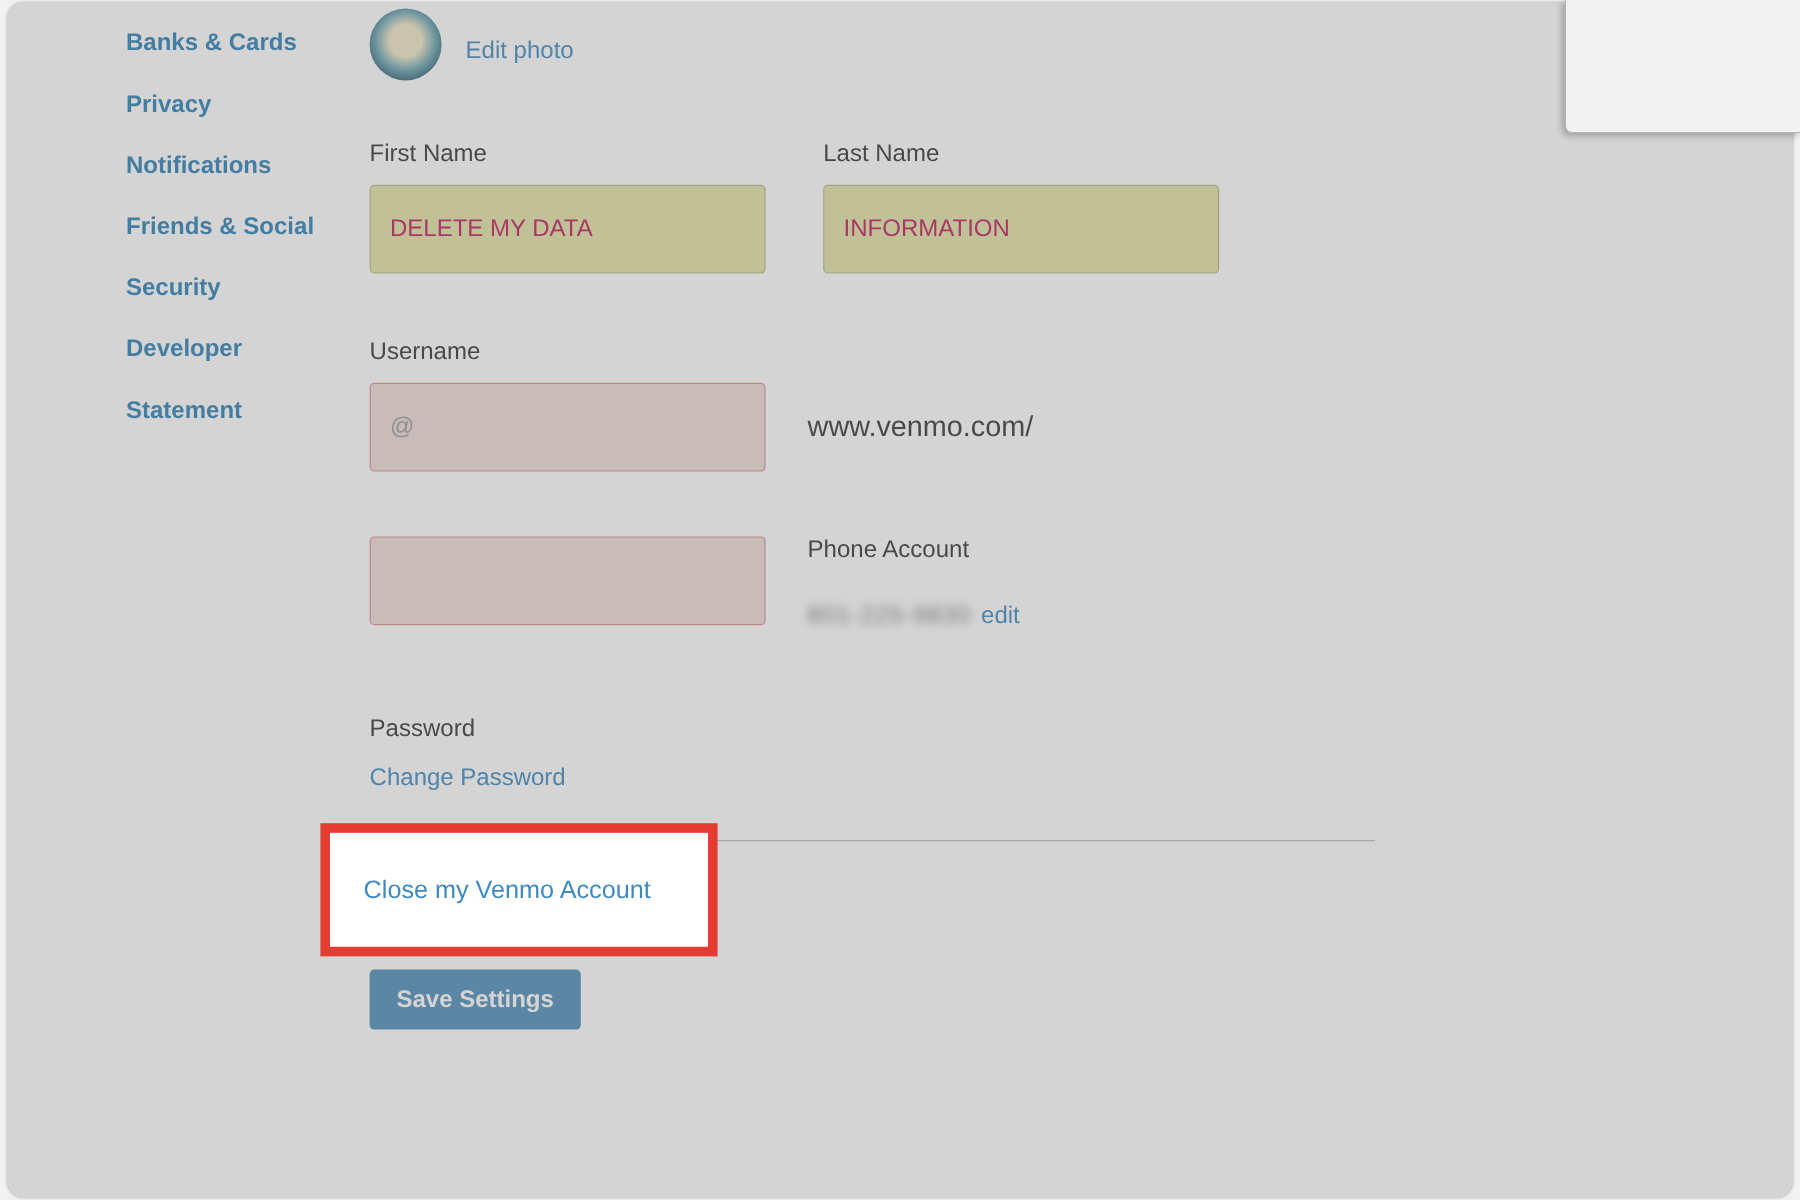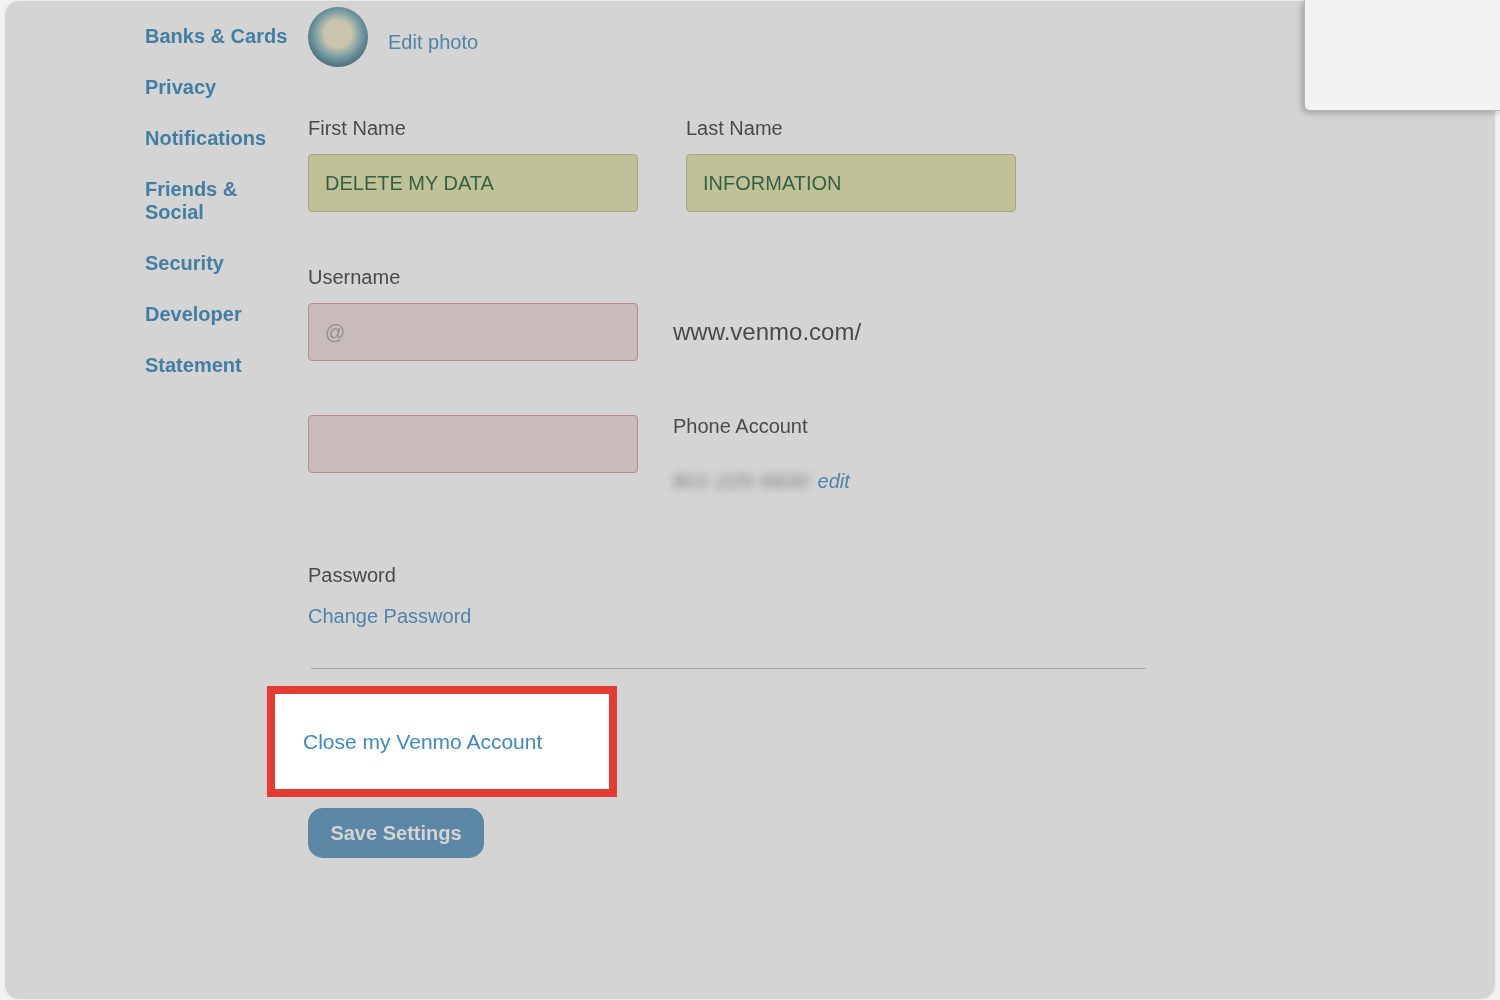--- a/index.html
+++ b/index.html
@@ -55,21 +55,20 @@
     width: 190px;
   }
   .nav-item {
     display: block;
     color: #2a7fb6;
     font-weight: 700;
     font-size: 20px;
     margin-bottom: 28px;
     text-decoration: none;
     cursor: pointer;
-    margin-left: 40px;
   }
 
   
   .main {
     position: absolute;
     left: 303px;
     top: 0;
     width: 840px;
   }
 
@@ -103,27 +102,27 @@
   }
   .field-label {
     font-size: 20px;
     color: #333;
     margin-bottom: 14px;
   }
   .field-block { }
 
   .text-input {
     width: 100%;
-    height: 58px;
+    height: 74px;
     box-sizing: border-box;
     border: 1px solid #bbb;
     border-radius: 4px;
     padding: 0 16px;
     font-size: 20px;
-    color: #14532d;
+    color: #be185d;
     outline: none;
   }
   .text-input.yellow {
     background: #e4e4a5;
     border-color: #b8b88a;
   }
   .text-input.red {
     background: #f1dada;
     border: 1px solid #d49494;
   }
@@ -137,21 +136,20 @@
   }
   .inline-label {
     font-size: 24px;
     color: #333;
     align-self: center;
   }
   .phone-wrap {
     display: flex;
     align-items: center;
     gap: 8px;
-    font-style: italic;
   }
   .phone-blur {
     color: #777;
     font-size: 20px;
     filter: blur(4px);
     letter-spacing: 1px;
   }
   .link {
     color: #3d89c0;
     font-size: 20px;
@@ -170,21 +168,20 @@
     width: 835px;
   }
 
   .close-box-wrap {
     position: absolute;
     left: 267px;
     top: 686px;
     width: 331px;
     height: 111px;
     z-index: 30;
-    padding-left: 19px;
   }
   .close-box-border {
     position: absolute;
     inset: 0;
     border: 8px solid #e43b33;
     box-sizing: border-box;
     pointer-events: none;
   }
   .close-box-inner {
     position: absolute;
@@ -202,21 +199,21 @@
 
   .save-btn {
     position: absolute;
     left: 303px;
     top: 807px;
     width: 176px;
     height: 50px;
     background: #4d8cb9;
     color: #fff;
     border: none;
-    border-radius: 15px;
+    border-radius: 4px;
     font-size: 20px;
     font-weight: 600;
     cursor: pointer;
   }
 </style>
 </head>
 <body>
 
 <div class="viewport">
   <div class="card">

